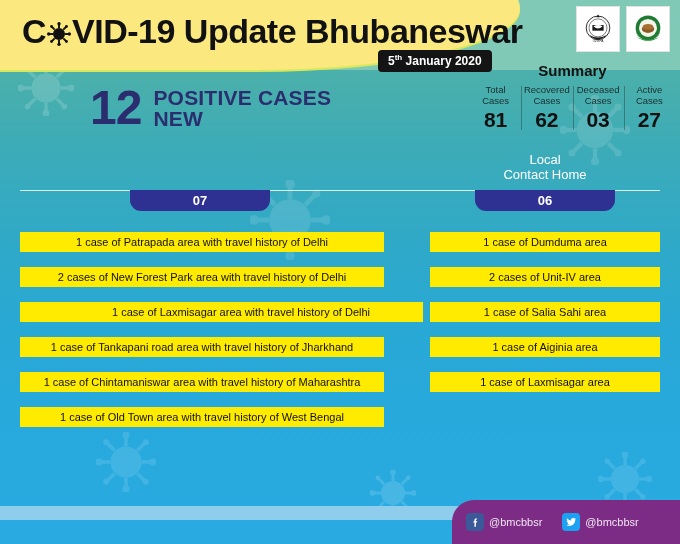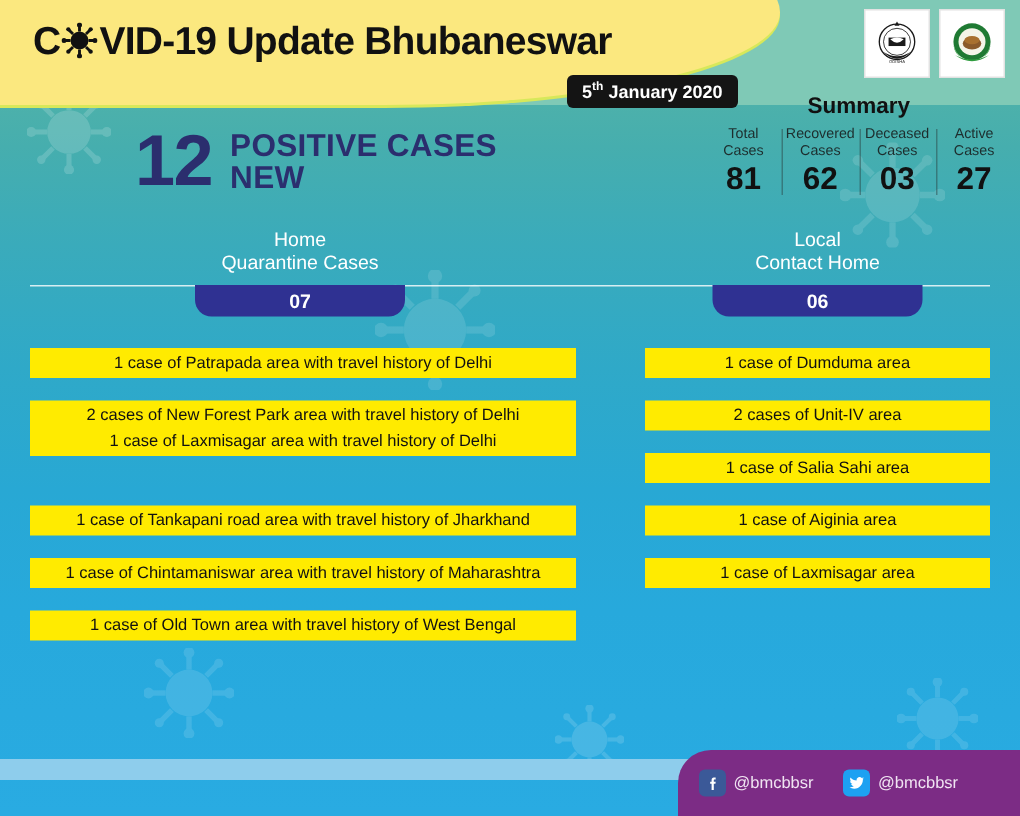--- a/index.html
+++ b/index.html
@@ -53,21 +53,21 @@
     z-index: 3;
   }
   .title-row {
     position: absolute;
     left: 22px; top: 14px;
     z-index: 6;
     display: flex;
     align-items: center;
   }
   .title-text {
-    font-size: 26px;
+    font-size: 34px;
     font-weight: bold;
     color: #111111;
     letter-spacing: -0.5px;
     white-space: nowrap;
     line-height: 1;
   }
   .title-text .light { font-weight: 600; }
   .virus-o {
     display: inline-block;
     width: 24px; height: 24px;
@@ -515,37 +515,33 @@
 
   <div class="headline">
     <div class="headline-number">12</div>
     <div class="headline-words">
       <div>POSITIVE CASES</div>
       <div>NEW</div>
     </div>
   </div>
 
   <div class="col-heads">
-    <div class="col-head left">
-      <span>Home</span><br>
-      <span>Quarantine Cases</span>
-    </div>
     <div class="col-head right">
       <span>Local</span><br>
       <span>Contact Home</span>
     </div>
     <div class="divider-line"></div>
     <div class="count-badge left">07</div>
     <div class="count-badge right">06</div>
   </div>
 
   <div class="cases-area">
     <div class="chip left" style="top:0px;"><span>1 case of </span><b>Patrapada</b><span> area with travel history of Delhi</span></div>
     <div class="chip left" style="top:35px;"><span>2 cases of </span><b>New Forest Park</b><span> area with travel history of Delhi</span></div>
-    <div class="chip left" style="top:52px;"><span>1 case of </span><b>Laxmisagar</b><span> area with travel history of Delhi</span></div>
+    <div class="chip left" style="top:70px;padding-left:39px;"><span>1 case of </span><b>Laxmisagar</b><span> area with travel history of Delhi</span></div>
     <div class="chip left" style="top:105px;"><span>1 case of </span><b>Tankapani road</b><span> area with travel history of Jharkhand</span></div>
     <div class="chip left" style="top:140px;"><span>1 case of </span><b>Chintamaniswar</b><span> area with travel history of Maharashtra</span></div>
     <div class="chip left" style="top:175px;"><span>1 case of </span><b>Old Town</b><span> area with travel history of West Bengal</span></div>
 
     <div class="chip right" style="top:0px;"><span>1 case of </span><b>Dumduma</b><span> area</span></div>
     <div class="chip right" style="top:35px;"><span>2 cases of </span><b>Unit-IV</b><span> area</span></div>
     <div class="chip right" style="top:70px;"><span>1 case of </span><b>Salia Sahi</b><span> area</span></div>
     <div class="chip right" style="top:105px;"><span>1 case of </span><b>Aiginia</b><span> area</span></div>
     <div class="chip right" style="top:140px;"><span>1 case of </span><b>Laxmisagar</b><span> area</span></div>
   </div>

